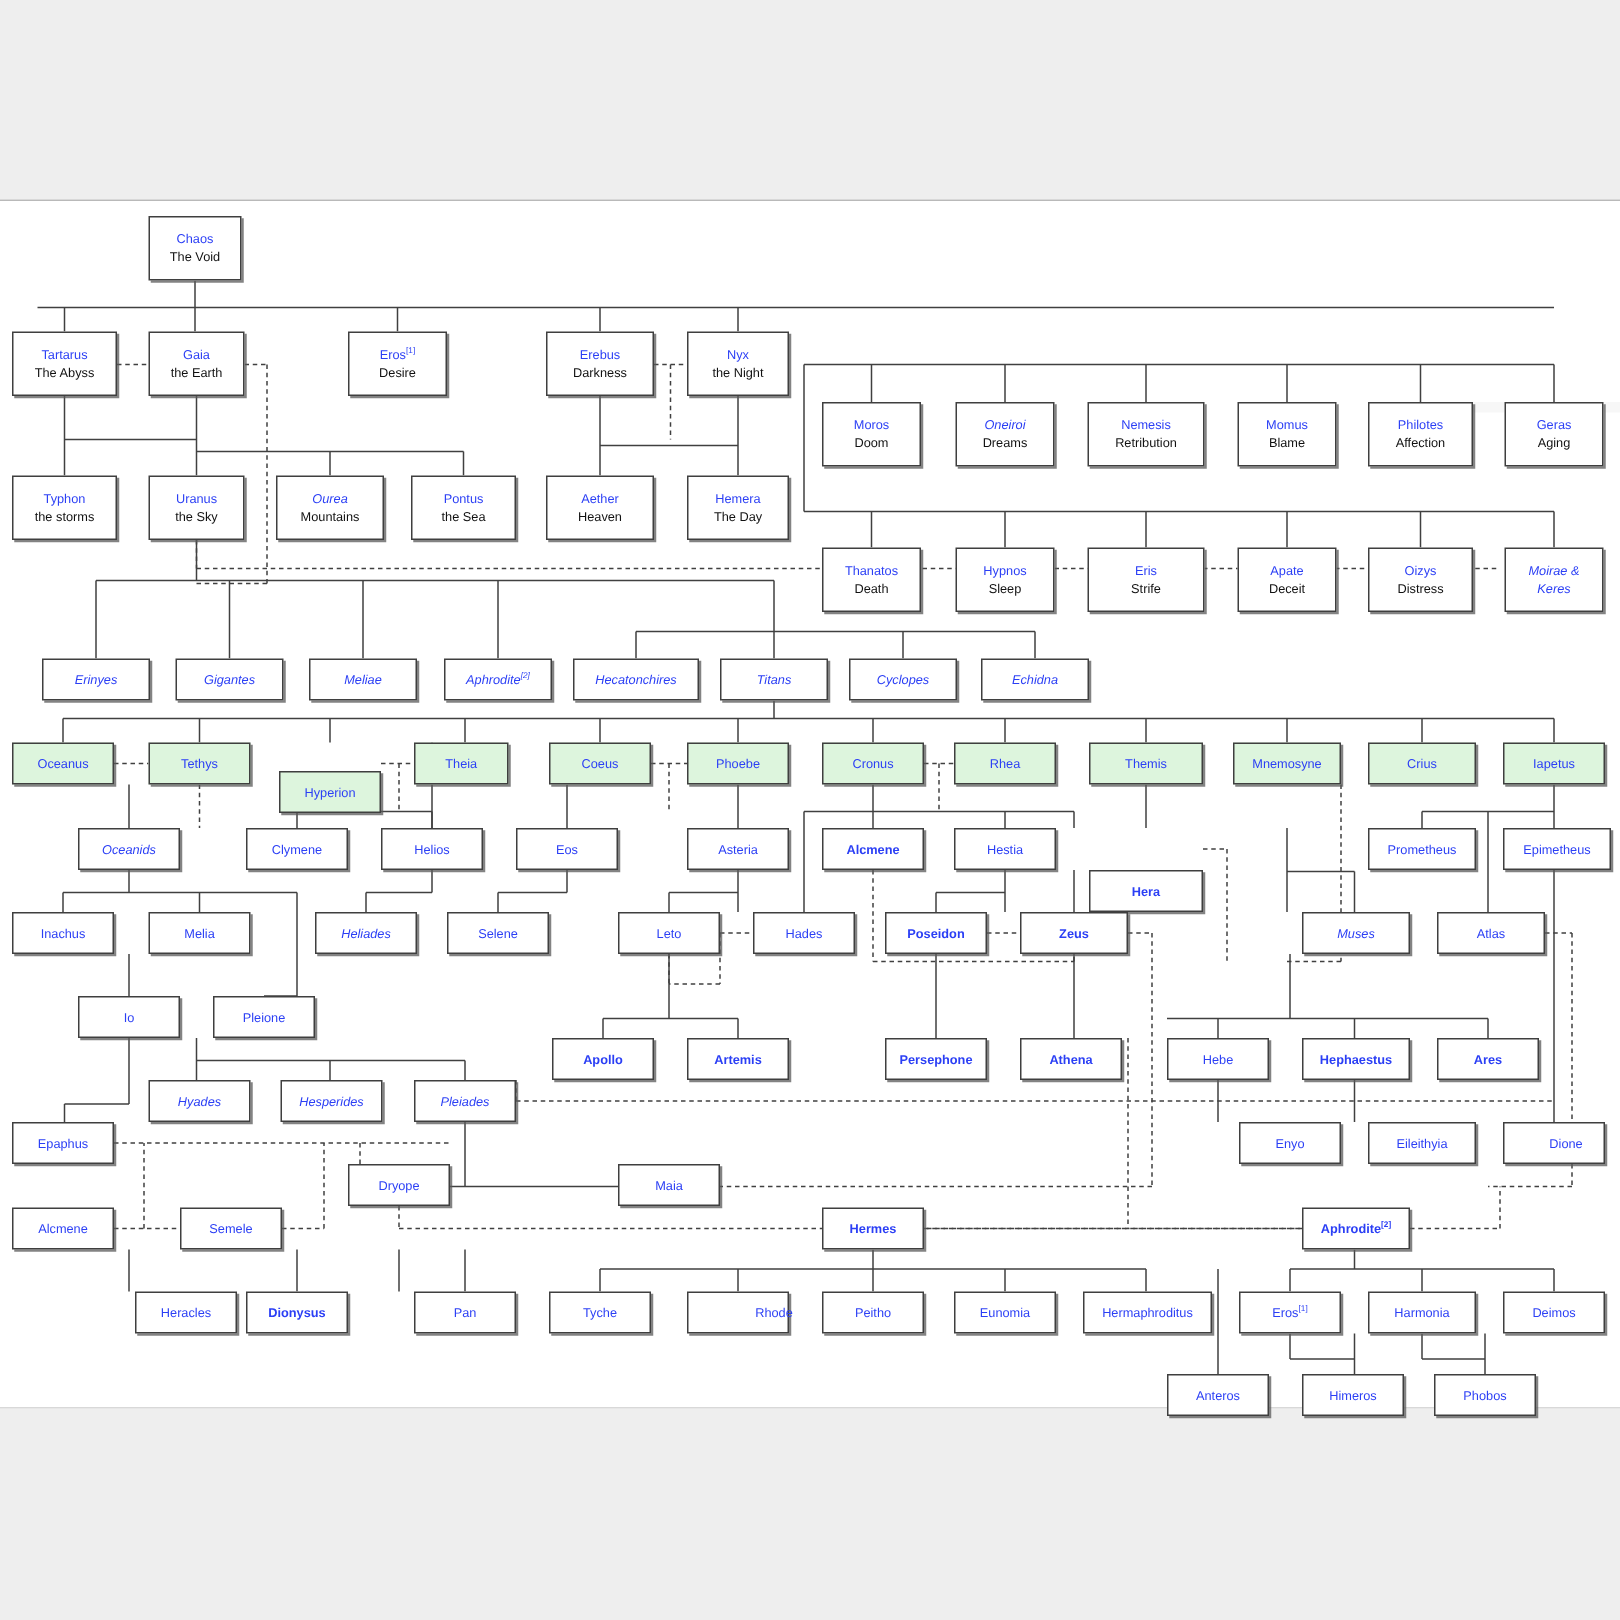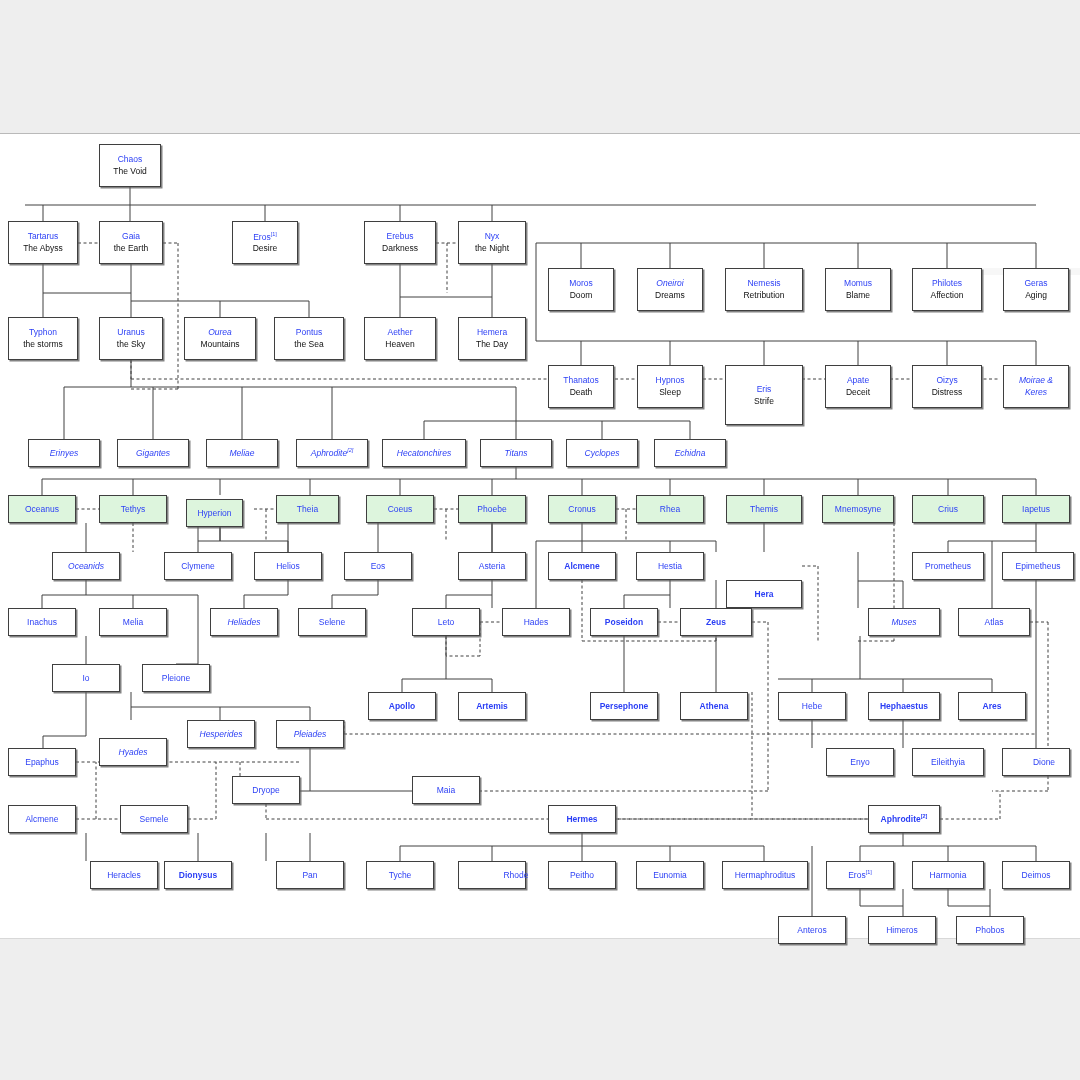--- a/index.html
+++ b/index.html
@@ -182,21 +182,21 @@
         <div class="n2">Aging</div>
       </div>
       <div class="nodebox" style="left: 548px; top: 231px; width: 66px; height: 43px;">
         <div class="n1">Thanatos</div>
         <div class="n2">Death</div>
       </div>
       <div class="nodebox" style="left: 637px; top: 231px; width: 66px; height: 43px;">
         <div class="n1">Hypnos</div>
         <div class="n2">Sleep</div>
       </div>
-      <div class="nodebox" style="left: 725px; top: 231px; width: 78px; height: 60px;">
+      <div class="nodebox" style="left: 725px; top: 231px; width: 78px; height: 43px;">
         <div class="n1">Eris</div>
         <div class="n2">Strife</div>
       </div>
       <div class="nodebox" style="left: 825px; top: 231px; width: 66px; height: 43px;">
         <div class="n1">Apate</div>
         <div class="n2">Deceit</div>
       </div>
       <div class="nodebox" style="left: 912px; top: 231px; width: 70px; height: 43px;">
         <div class="n1">Oizys</div>
         <div class="n2">Distress</div>
@@ -228,21 +228,21 @@
       </div>
       <div class="nodebox" style="left: 654px; top: 305px; width: 72px; height: 28px;">
         <div class="n1 ital">Echidna</div>
       </div>
       <div class="nodebox green" style="left: 8px; top: 361px; width: 68px; height: 28px;">
         <div class="n1">Oceanus</div>
       </div>
       <div class="nodebox green" style="left: 99px; top: 361px; width: 68px; height: 28px;">
         <div class="n1">Tethys</div>
       </div>
-      <div class="nodebox green" style="left: 186px; top: 365px; width: 57px; height: 28px;">
+      <div class="nodebox green" style="left: 186px; top: 380px; width: 68px; height: 28px;">
         <div class="n1">Hyperion</div>
       </div>
       <div class="nodebox green" style="left: 276px; top: 361px; width: 63px; height: 28px; align-items: center;">
         <div class="n1">Theia</div>
       </div>
       <div class="nodebox green" style="left: 366px; top: 361px; width: 68px; height: 28px;">
         <div class="n1">Coeus</div>
       </div>
       <div class="nodebox green" style="left: 458px; top: 361px; width: 68px; height: 28px;">
         <div class="n1">Phoebe</div>
@@ -345,21 +345,21 @@
       </div>
       <div class="nodebox" style="left: 778px; top: 558px; width: 68px; height: 28px;">
         <div class="n1">Hebe</div>
       </div>
       <div class="nodebox" style="left: 868px; top: 558px; width: 72px; height: 28px;">
         <div class="n1 bold">Hephaestus</div>
       </div>
       <div class="nodebox" style="left: 958px; top: 558px; width: 68px; height: 28px;">
         <div class="n1 bold">Ares</div>
       </div>
-      <div class="nodebox" style="left: 99px; top: 604px; width: 68px; height: 28px;">
+      <div class="nodebox" style="left: 99px; top: 586px; width: 68px; height: 28px;">
         <div class="n1 ital">Hyades</div>
       </div>
       <div class="nodebox" style="left: 187px; top: 586px; width: 68px; height: 28px;">
         <div class="n1 ital">Hesperides</div>
       </div>
       <div class="nodebox" style="left: 276px; top: 586px; width: 68px; height: 28px;">
         <div class="n1 ital">Pleiades</div>
       </div>
       <div class="nodebox" style="left: 8px; top: 614px; width: 68px; height: 28px;">
         <div class="n1">Epaphus</div>

